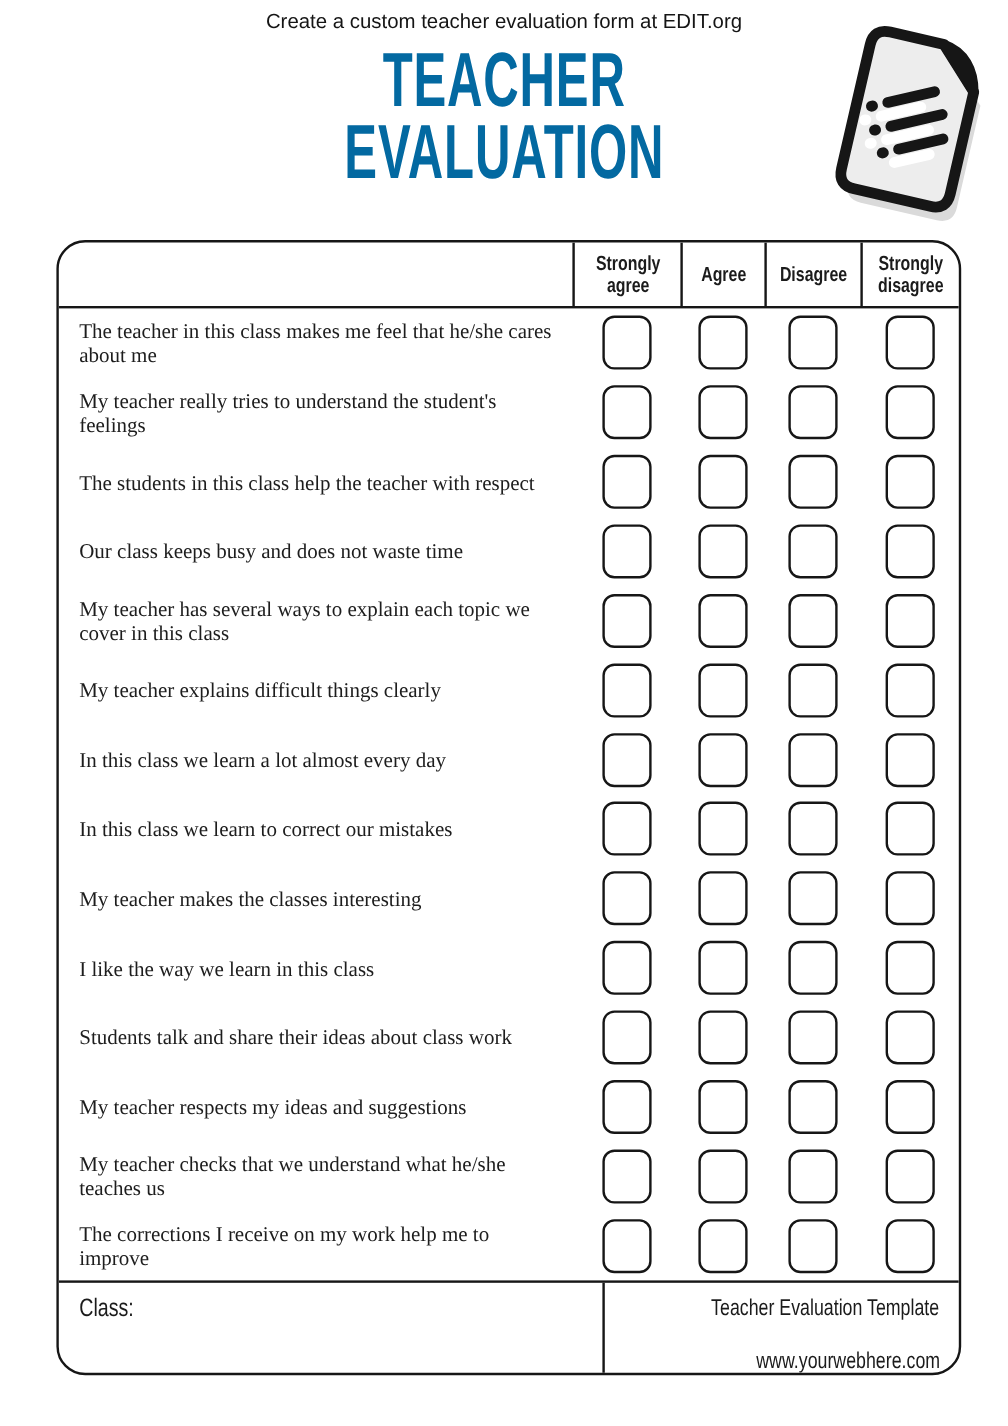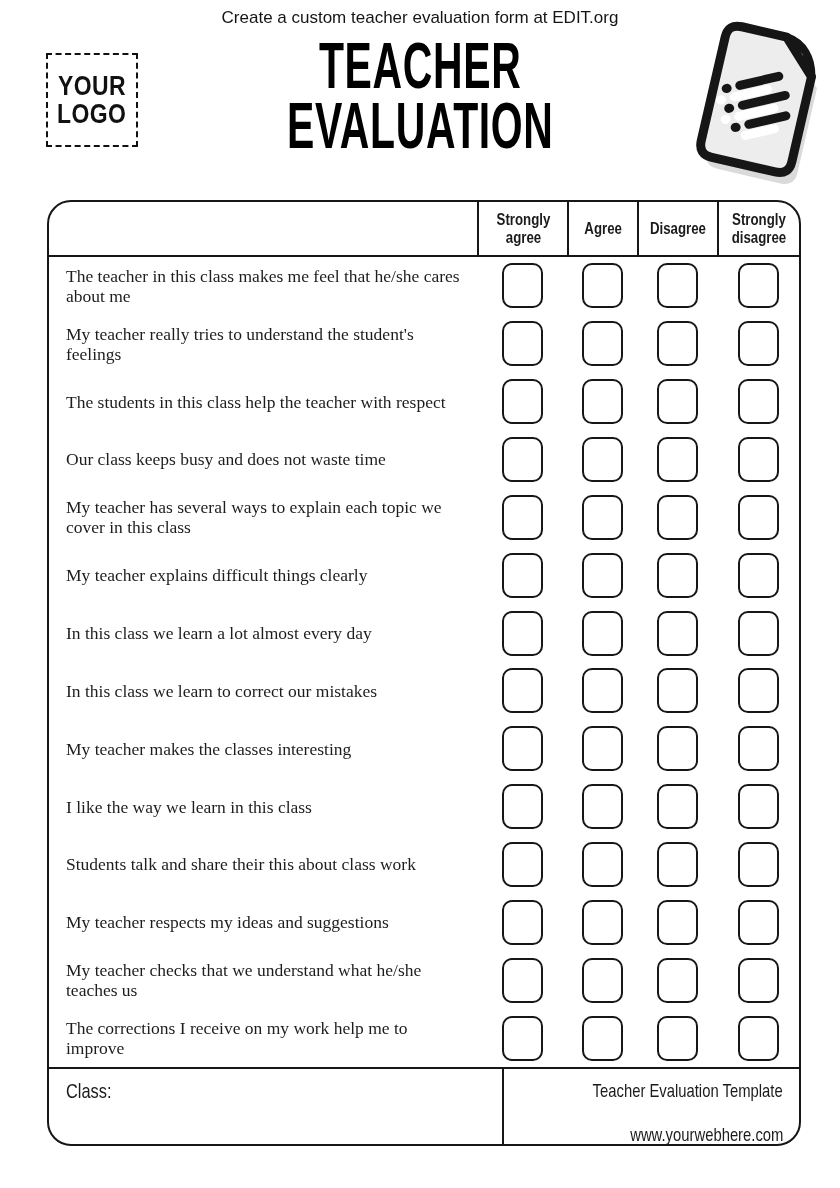--- a/index.html
+++ b/index.html
@@ -17,21 +17,21 @@
     position:absolute; left:46px; top:53px; width:92px; height:94px;
     border:2.5px dashed #111; box-sizing:border-box;
     display:flex; flex-direction:column; align-items:center; justify-content:center;
   }
   .logo-box .line{
     font-weight:bold; font-size:27px; line-height:28px; letter-spacing:.5px;
     display:inline-block; transform:scaleX(.85); color:#111;
   }
   .title{
     position:absolute; top:36px; left:0; right:0; text-align:center;
-    font-weight:bold; color:#000000;
+    font-weight:bold; color:#0369a1;
   }
   .title .tline{ font-size:64px; line-height:60px; letter-spacing:1px; }
   .title .tline > span{ display:inline-block; transform:scaleX(.64); transform-origin:center; white-space:nowrap; }
   .doc-icon{ position:absolute; left:686px; top:20px; }
   
   .cx{ display:inline-block; transform:scaleX(.78); }
   .cx-l{ transform-origin:left center; }
   .cx-r{ transform-origin:right center; }
   .cx-c{ transform-origin:center; }
   
@@ -75,24 +75,20 @@
     font-size:19px; font-weight:500; color:#1b1b1b;
   }
 </style>
 </head>
 <body>
 
 <div class="page">
 
   <div class="tagline">Create a custom teacher evaluation form at EDIT.org</div>
 
-  <div class="logo-box">
-    <span class="line">YOUR</span>
-    <span class="line">LOGO</span>
-  </div>
 
   <div class="title">
     <div class="tline"><span>TEACHER</span></div>
     <div class="tline"><span>EVALUATION</span></div>
   </div>
 
   <svg class="doc-icon" width="140" height="172" viewBox="0 0 140 172" aria-hidden="true">
     <g transform="rotate(13 70 88)">
       <path d="M 38,12 H 84 L 117,45 V 132 Q 117,146 103,146 H 38 Q 24,146 24,132 V 26 Q 24,12 38,12 Z" transform="translate(8,10)" fill="#dadada"></path>
       <path d="M 38,12 H 84 L 117,45 V 132 Q 117,146 103,146 H 38 Q 24,146 24,132 V 26 Q 24,12 38,12 Z" fill="#ededed" stroke="#161616" stroke-width="9" stroke-linejoin="round"></path>
@@ -280,21 +276,21 @@
             <span class="checkbox"></span>
           </div>
           <div class="ccell">
             <span class="checkbox"></span>
           </div>
           <div class="ccell">
             <span class="checkbox"></span>
           </div>
         </div>
         <div class="trow">
-          <div class="qcell">Students talk and share their this about class work</div>
+          <div class="qcell">Students talk and share their ideas about class work</div>
           <div class="ccell">
             <span class="checkbox"></span>
           </div>
           <div class="ccell">
             <span class="checkbox"></span>
           </div>
           <div class="ccell">
             <span class="checkbox"></span>
           </div>
           <div class="ccell">

